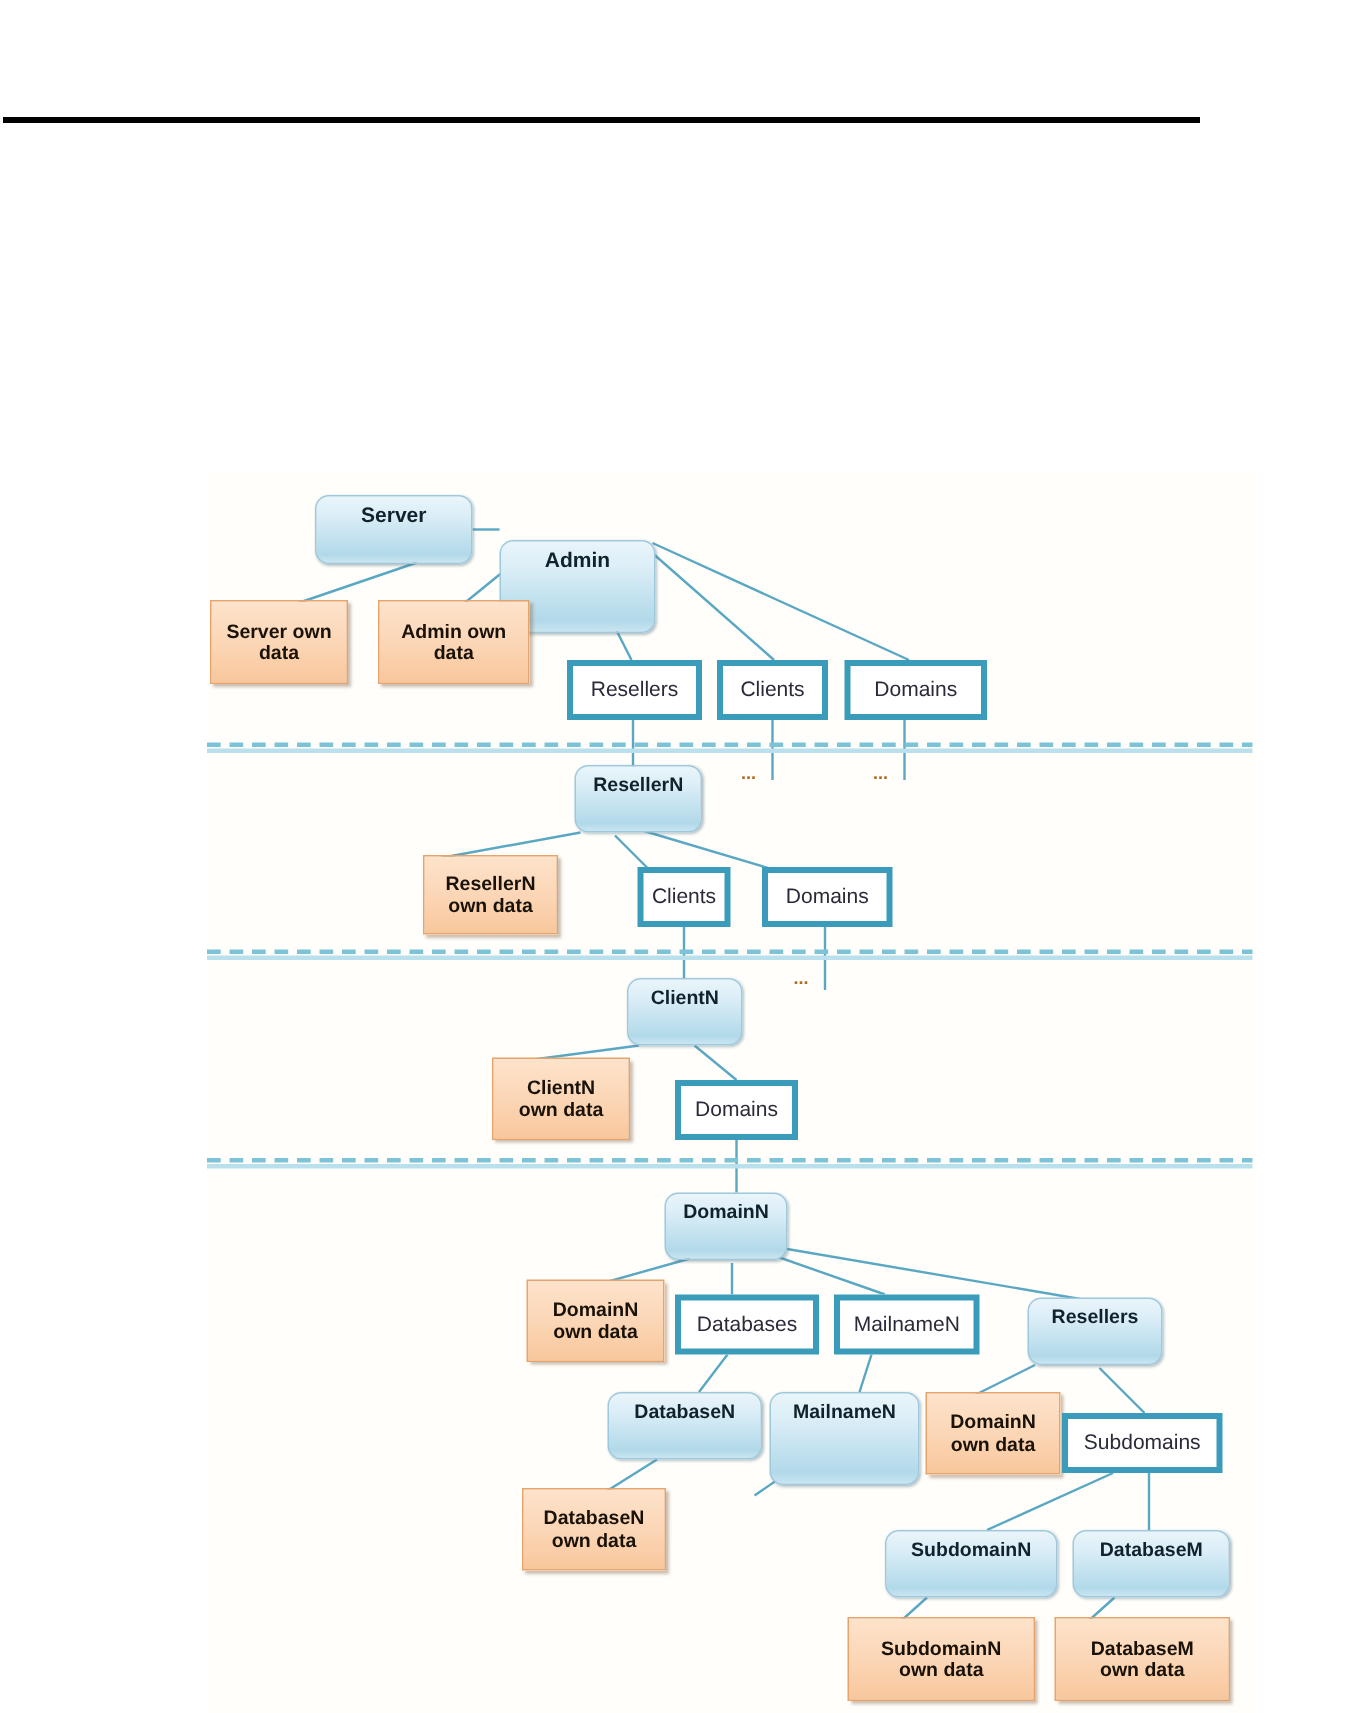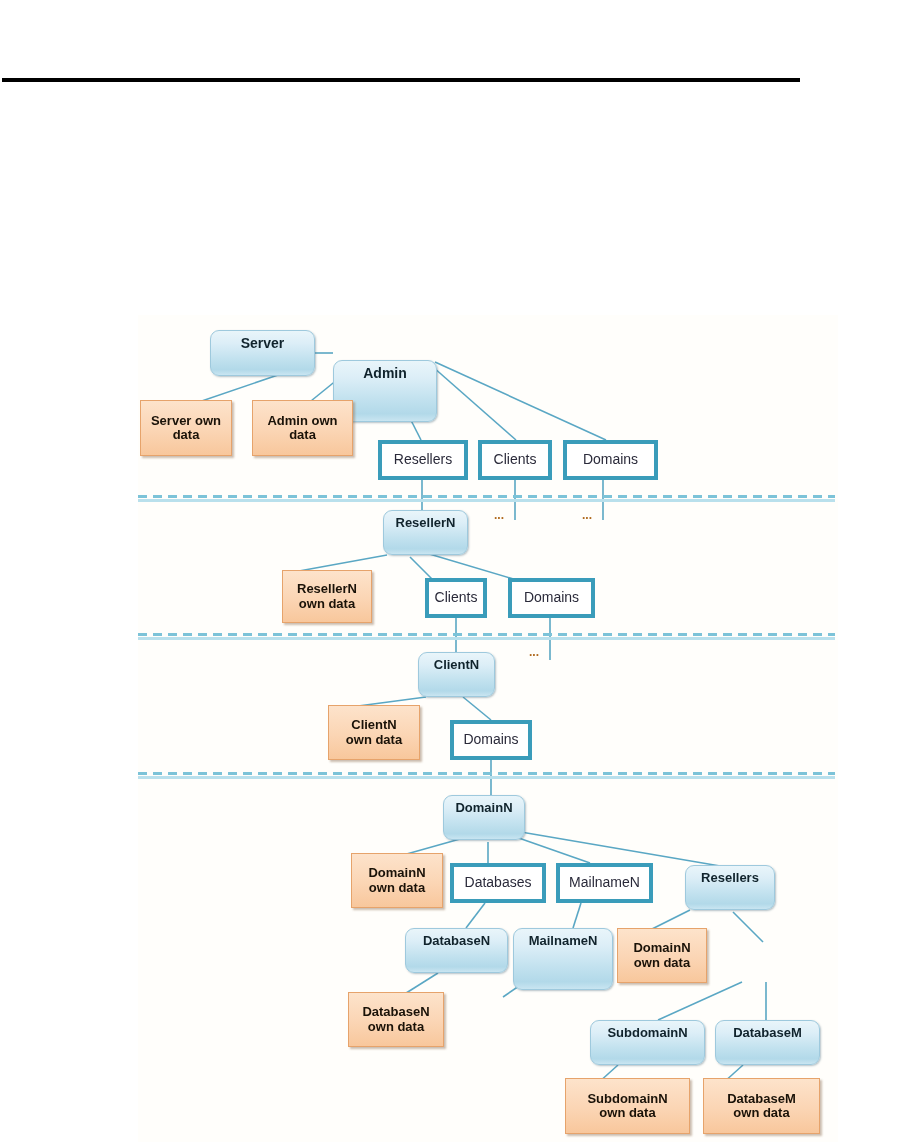--- a/index.html
+++ b/index.html
@@ -309,20 +309,23 @@
 
   <div class="node ent" style="left:375px; top:613px; width:100px; height:62px; font-size:13px;">
     <span class="lbl">MailnameN</span>
   </div>
 
   <div class="node data" style="left:479px; top:613px; width:90px; height:55px; font-size:13px;">
     <span class="lbl">DomainN
 own data</span>
   </div>
 
+  <div class="node cont" style="left:570px; top:627px; width:107px; height:40px; font-size:14px;">
+    <span class="lbl">Subdomains</span>
+  </div>
 
   <div class="node data" style="left:210px; top:677px; width:96px; height:55px; font-size:13px;">
     <span class="lbl">DatabaseN
 own data</span>
   </div>
 
 
   <div class="node ent" style="left:452px; top:705px; width:115px; height:45px; font-size:13px;">
     <span class="lbl">SubdomainN</span>
   </div>

